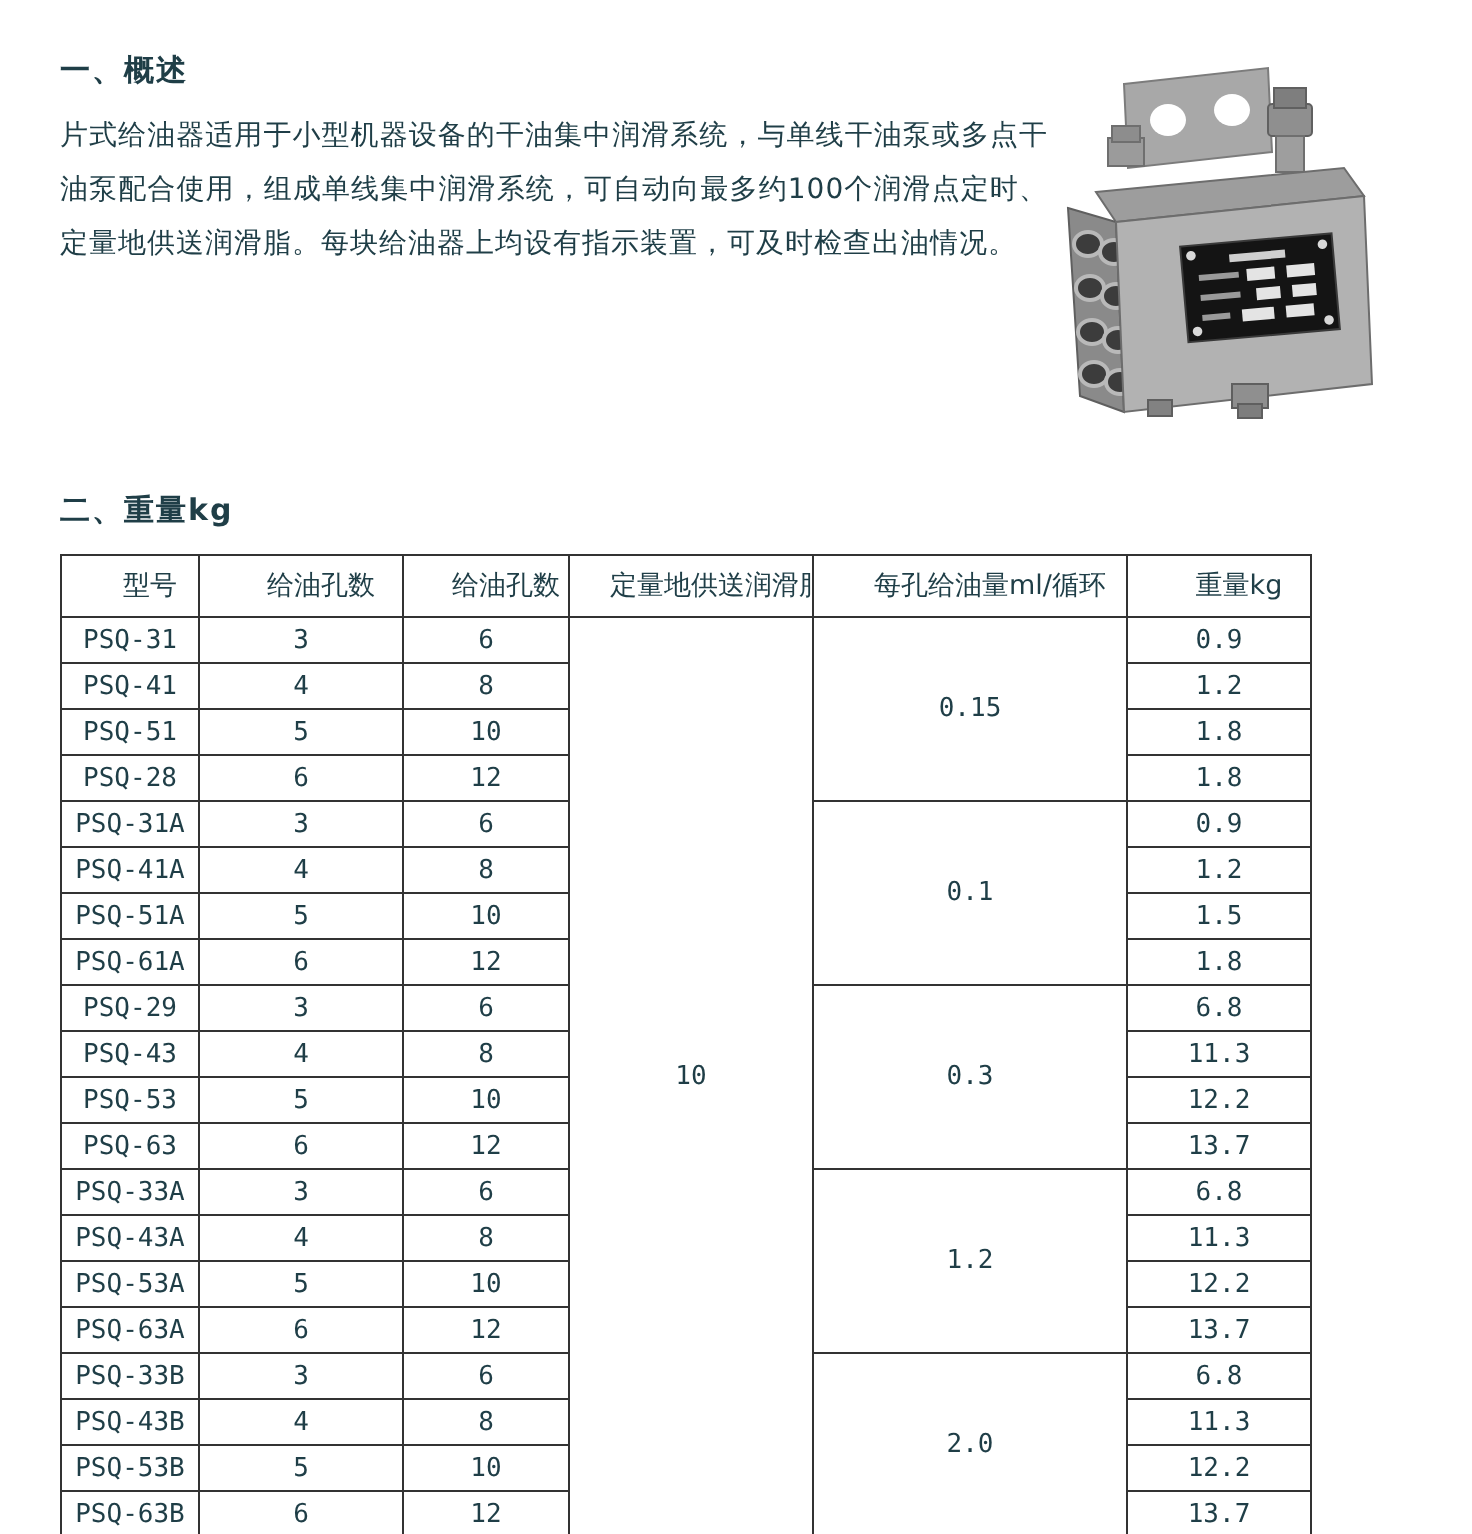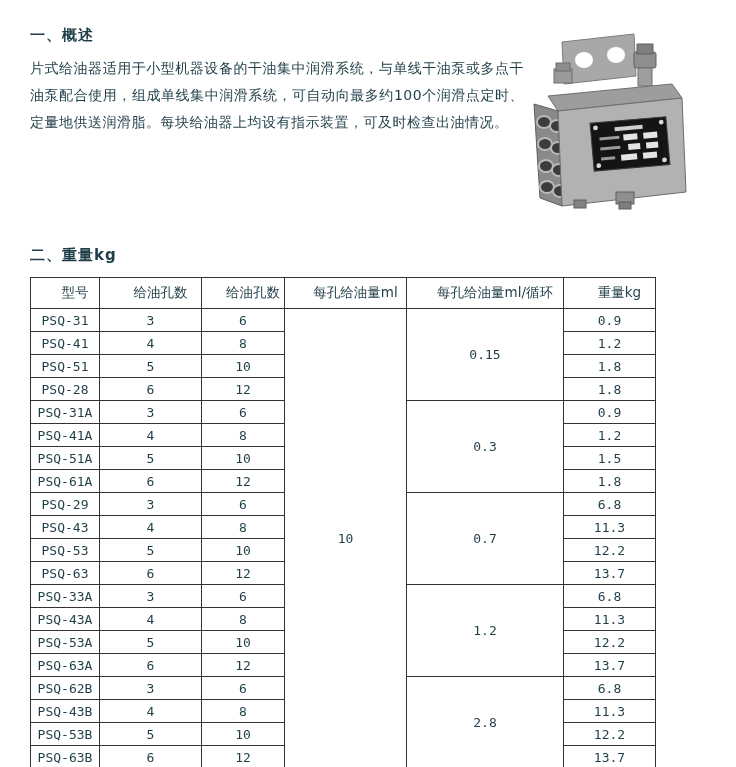--- a/index.html
+++ b/index.html
@@ -154,21 +154,21 @@
           <col style="width:83px">
         <col style="width:122px">
           <col style="width:157px">
           <col style="width:92px">
       </colgroup>
       <thead>
         <tr id="thead-row">
             <th>型号</th>
             <th>给油孔数</th>
             <th>给油孔数</th>
-            <th>每孔给油量ml</th>
+            <th>定量地供送润滑脂</th>
             <th>每孔给油量ml/循环</th>
             <th>重量kg</th>
           </tr>
       </thead>
       <tbody id="tbody">
           <tr>
             <td>PSQ-31</td>
             <td>3</td>
             <td>6</td>
             <td rowspan="20">10</td>
@@ -190,46 +190,46 @@
           <tr>
             <td>PSQ-28</td>
             <td>6</td>
             <td>12</td>
             <td>1.8</td>
           </tr>
           <tr>
             <td>PSQ-31A</td>
             <td>3</td>
             <td>6</td>
+            <td rowspan="4">0.1</td>
+            <td>0.9</td>
+          </tr>
+          <tr>
+            <td>PSQ-41A</td>
+            <td>4</td>
+            <td>8</td>
+            <td>1.2</td>
+          </tr>
+          <tr>
+            <td>PSQ-51A</td>
+            <td>5</td>
+            <td>10</td>
+            <td>1.5</td>
+          </tr>
+          <tr>
+            <td>PSQ-61A</td>
+            <td>6</td>
+            <td>12</td>
+            <td>1.8</td>
+          </tr>
+          <tr>
+            <td>PSQ-29</td>
+            <td>3</td>
+            <td>6</td>
             <td rowspan="4">0.3</td>
-            <td>0.9</td>
-          </tr>
-          <tr>
-            <td>PSQ-41A</td>
-            <td>4</td>
-            <td>8</td>
-            <td>1.2</td>
-          </tr>
-          <tr>
-            <td>PSQ-51A</td>
-            <td>5</td>
-            <td>10</td>
-            <td>1.5</td>
-          </tr>
-          <tr>
-            <td>PSQ-61A</td>
-            <td>6</td>
-            <td>12</td>
-            <td>1.8</td>
-          </tr>
-          <tr>
-            <td>PSQ-29</td>
-            <td>3</td>
-            <td>6</td>
-            <td rowspan="4">0.7</td>
             <td>6.8</td>
           </tr>
           <tr>
             <td>PSQ-43</td>
             <td>4</td>
             <td>8</td>
             <td>11.3</td>
           </tr>
           <tr>
             <td>PSQ-53</td>
@@ -262,24 +262,24 @@
             <td>10</td>
             <td>12.2</td>
           </tr>
           <tr>
             <td>PSQ-63A</td>
             <td>6</td>
             <td>12</td>
             <td>13.7</td>
           </tr>
           <tr>
-            <td>PSQ-62B</td>
-            <td>3</td>
-            <td>6</td>
-            <td rowspan="4">2.8</td>
+            <td>PSQ-33B</td>
+            <td>3</td>
+            <td>6</td>
+            <td rowspan="4">2.0</td>
             <td>6.8</td>
           </tr>
           <tr>
             <td>PSQ-43B</td>
             <td>4</td>
             <td>8</td>
             <td>11.3</td>
           </tr>
           <tr>
             <td>PSQ-53B</td>

